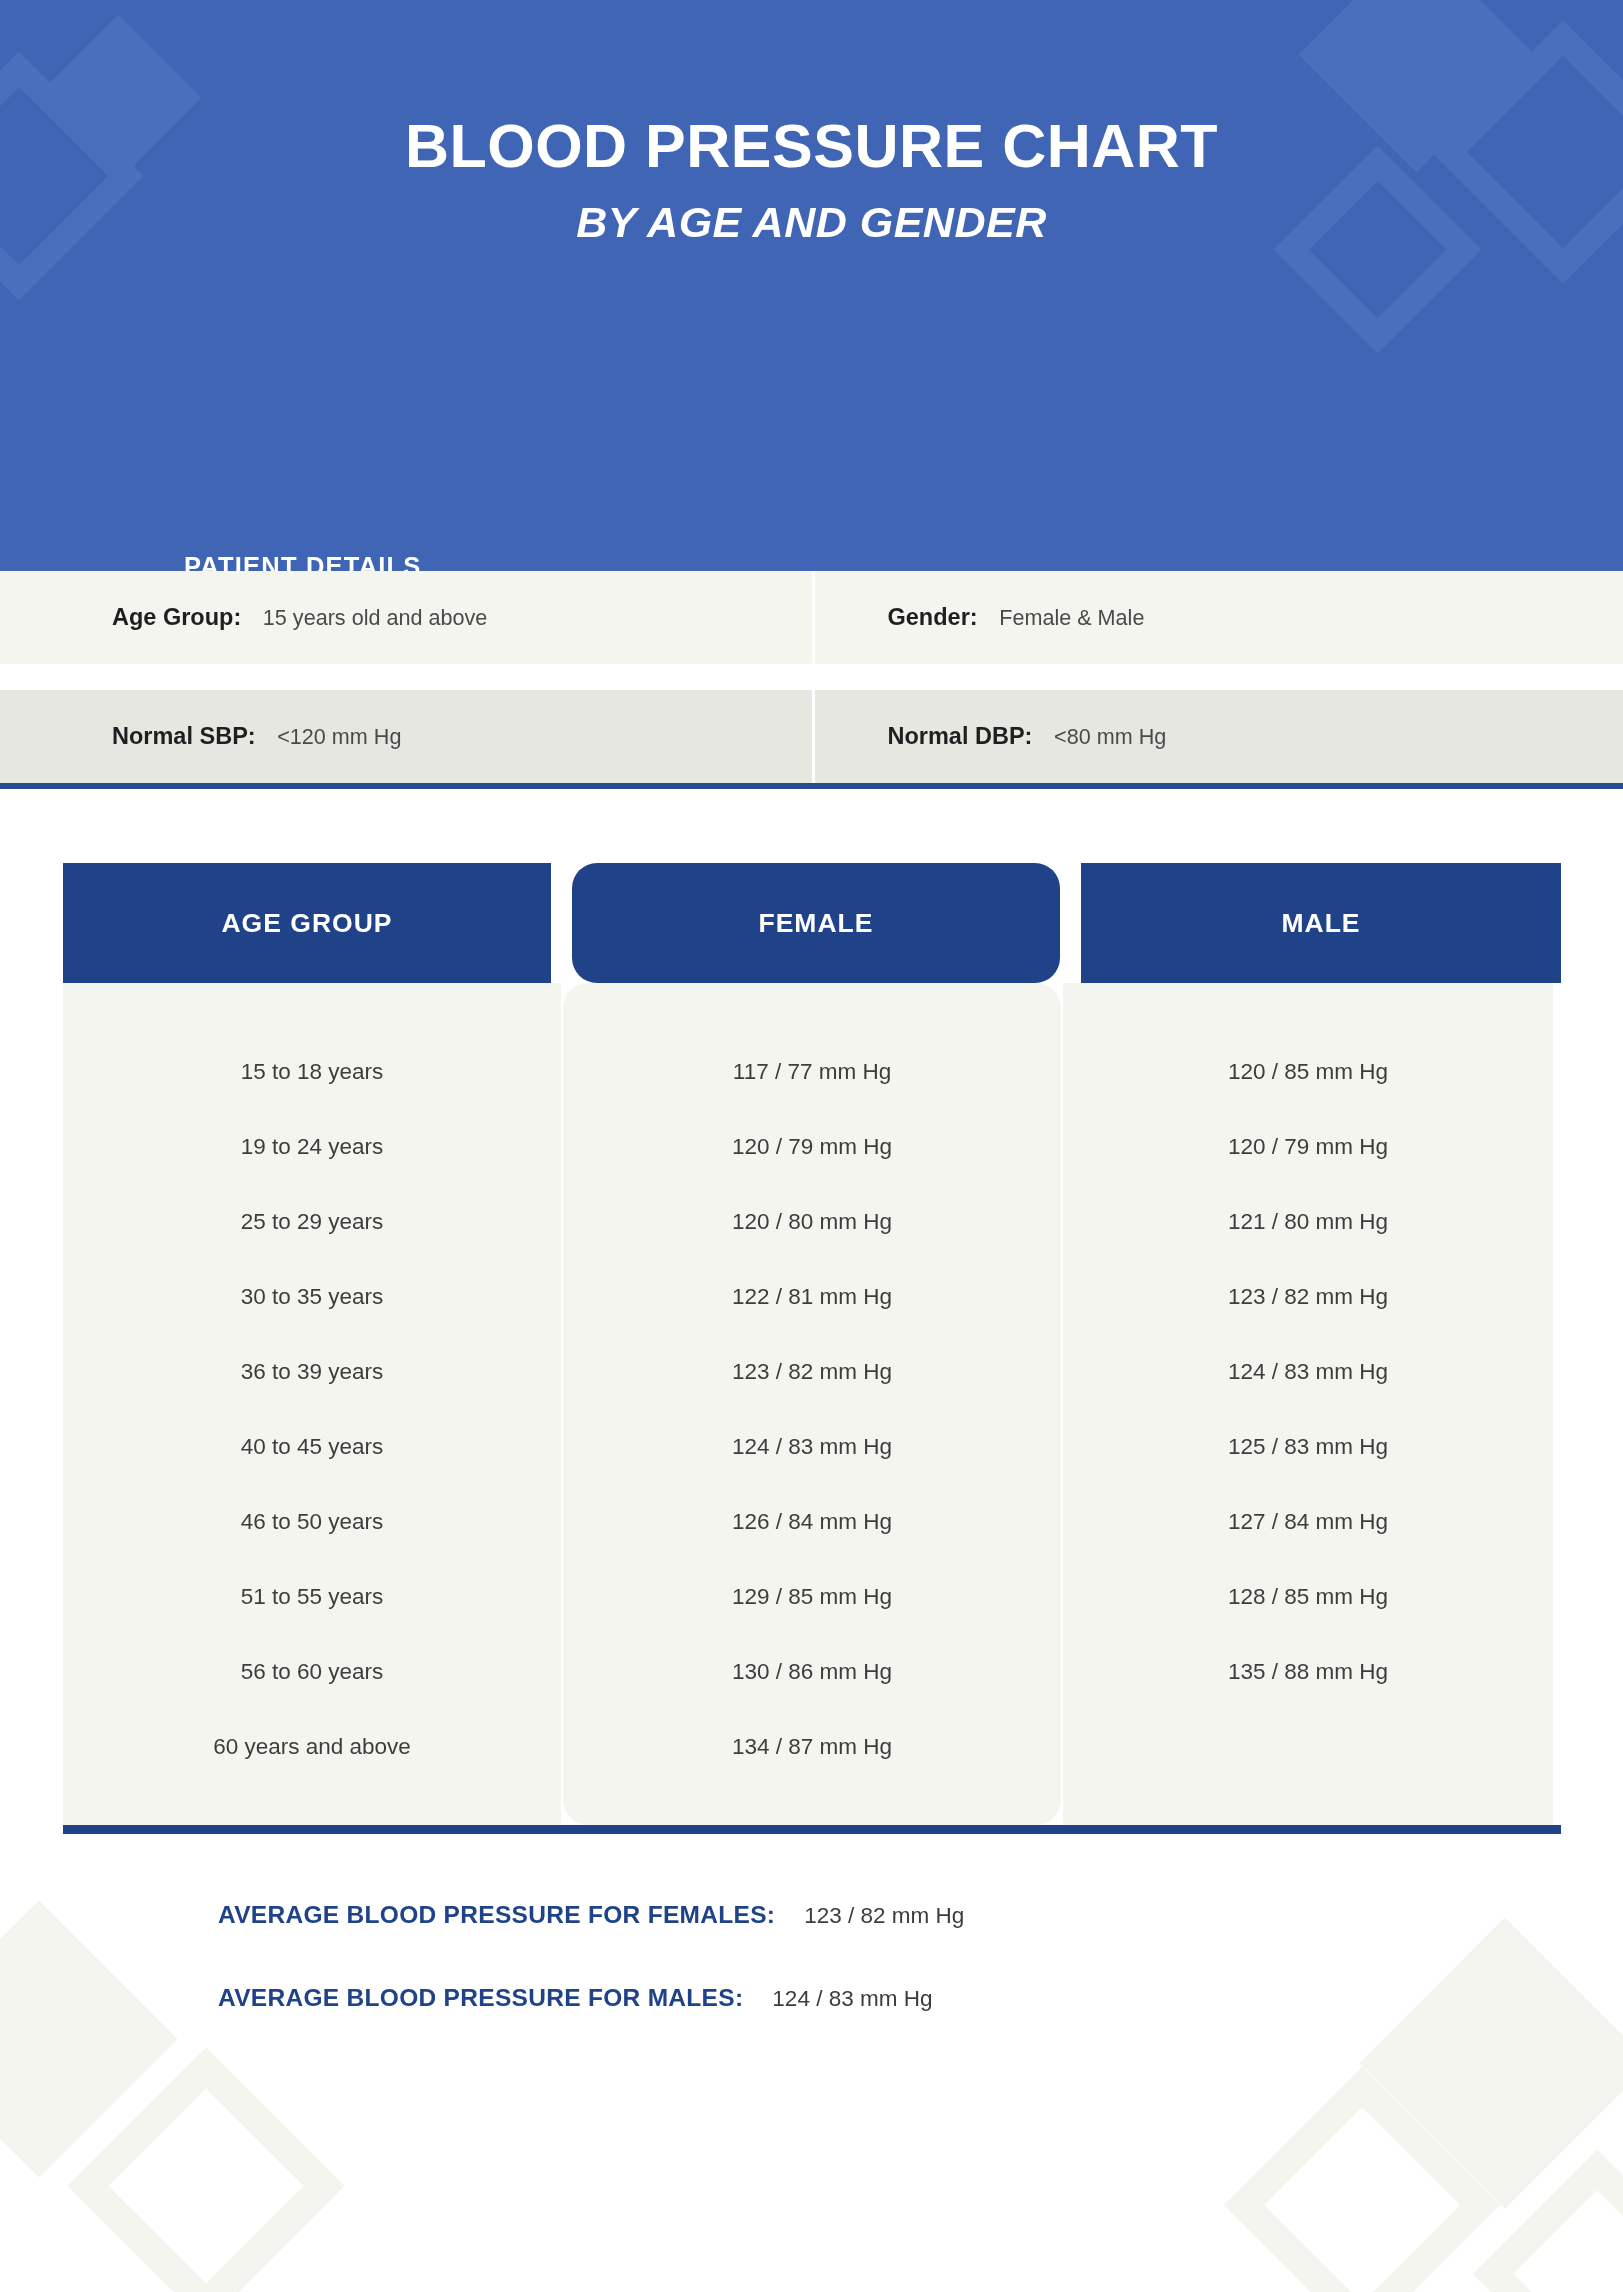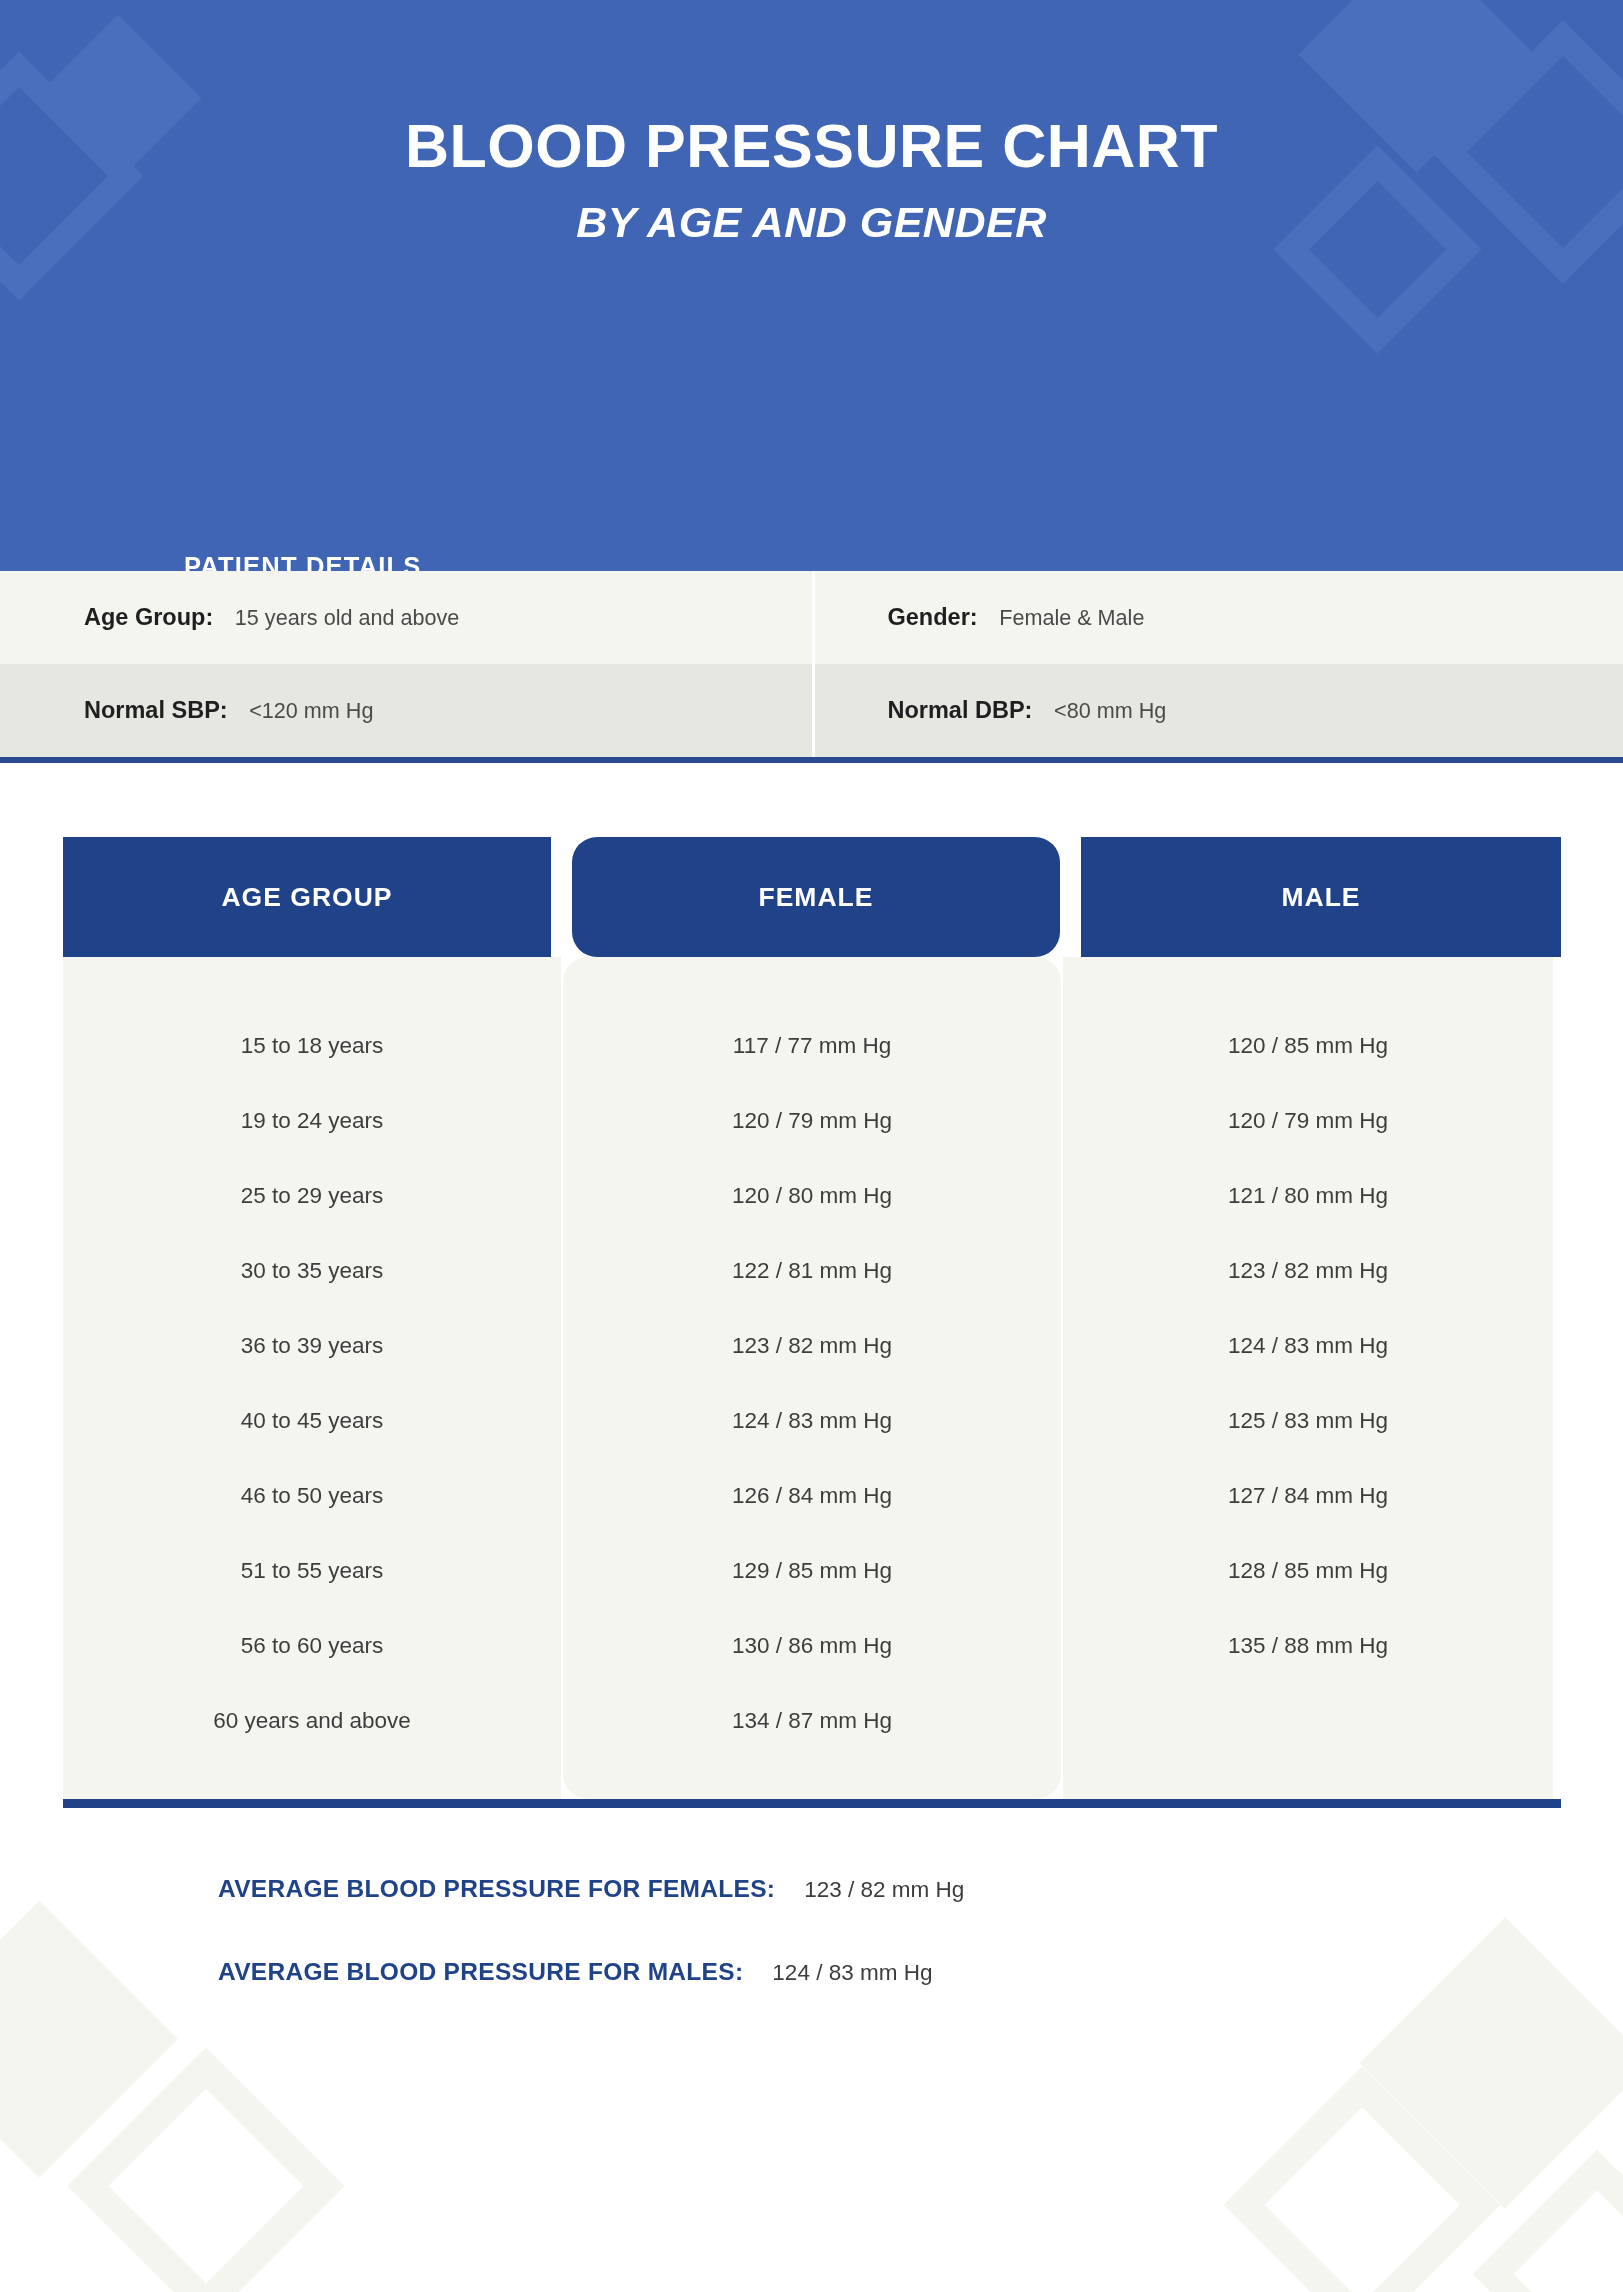--- a/index.html
+++ b/index.html
@@ -74,25 +74,25 @@
     width: 1623px;
     display: flex;
     flex-wrap: wrap;
     border-bottom: 6.9px solid #2a4a91;
   }
   .det-cell {
     width: 50%;
     height: 93px;
     display: flex;
     align-items: center;
-    padding-left: 84px;
+    padding-left: 112px;
     background: #f5f5f0;
   }
   .det-cell.right { padding-left: 73px; border-left: 3.9px solid #ffffff; }
-  .det-cell.shaded { background: #e7e7e2; }
+  .det-cell.shaded { background: #e7e7e2; margin-top: 26px; }
   .det-key {
     font-size: 23.5px;
     font-weight: bold;
     color: #1f1f1f;
     margin-right: 21.6px;
     white-space: nowrap;
   }
   .det-val {
     font-size: 21.6px;
     color: #4a4a4a;

